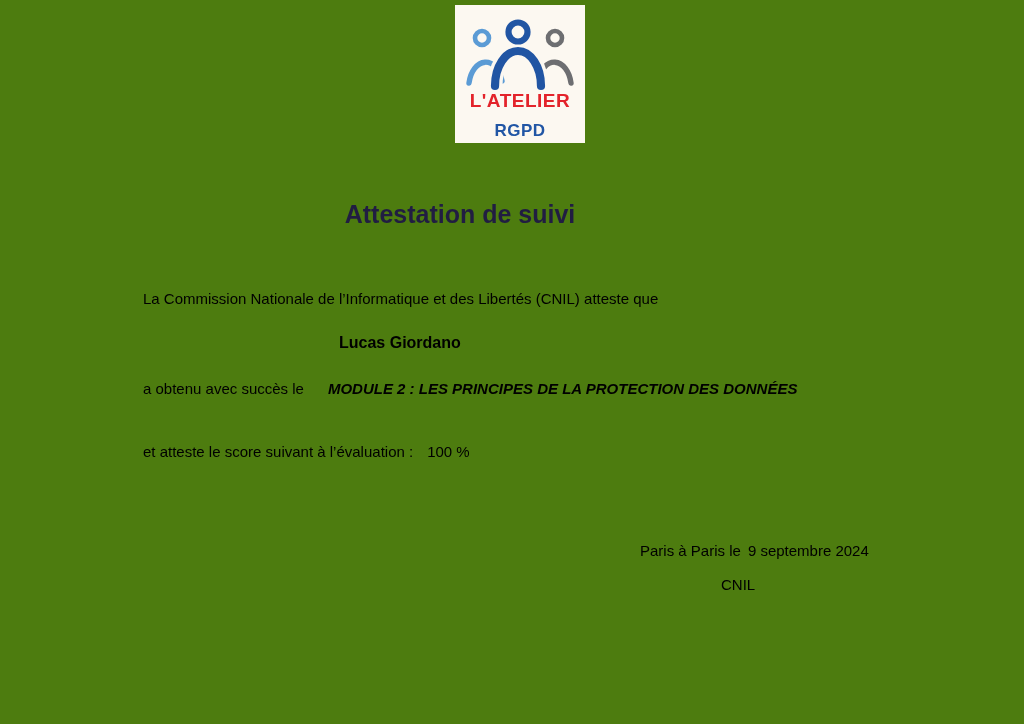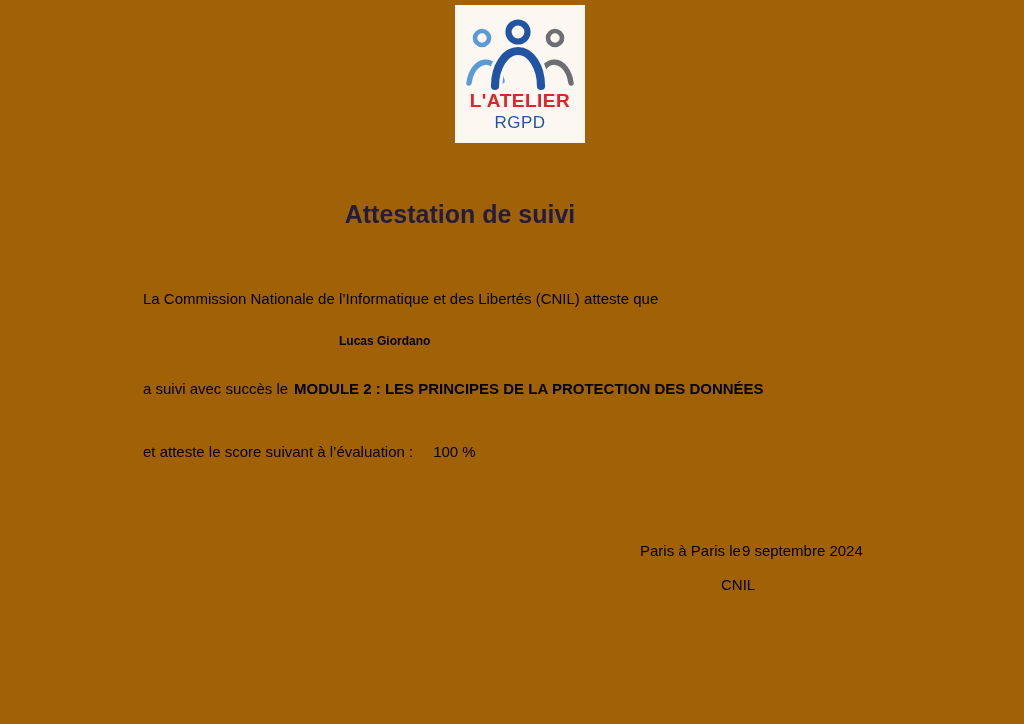--- a/index.html
+++ b/index.html
@@ -5,21 +5,21 @@
   * { margin: 0; padding: 0; box-sizing: border-box; }
   html, body { background: #ffffff; }
   body {
     font-family: "Liberation Sans", sans-serif;
     color: #000000;
   }
   .page {
     position: relative;
     width: 1024px;
     height: 724px;
-    background: #a16207;
+    background: #4d7c0f;
     overflow: hidden;
   }
 
   
   .logo {
     position: absolute;
     left: 455px;
     top: 5px;
     width: 130px;
     height: 138px;
@@ -30,50 +30,50 @@
   .logo-brand {
     font-size: 19px;
     font-weight: bold;
     letter-spacing: 0.5px;
     color: #e3232b;
     line-height: 1.05;
     margin-top: -2px;
   }
   .logo-sub {
     font-size: 17px;
-    font-weight: 400;
+    font-weight: 700;
     letter-spacing: 0.5px;
     color: #2156a5;
-    margin-top: 2px;
+    margin-top: 10px;
   }
 
   
   .doc-title {
     position: absolute;
     left: 0;
     top: 200px;
     width: 920px;
     text-align: center;
     font-size: 25px;
     font-weight: bold;
     color: #211d42;
   }
 
   
   .line { position: absolute; font-size: 15px; color: #000000; white-space: nowrap; }
   .intro-line   { left: 143px; top: 290px; }
-  .name-line    { left: 339px; top: 334px; font-size: 12px; font-weight: bold; }
+  .name-line    { left: 339px; top: 334px; font-size: 16px; font-weight: bold; }
   .course-line  { left: 143px; top: 380px; }
-  .course-title { font-weight: bold; margin-left: 6px; }
+  .course-title { font-weight: bold; margin-left: 24px; font-style: italic; }
   .score-line   { left: 143px; top: 443px; }
-  .score-value  { margin-left: 20px; }
+  .score-value  { margin-left: 14px; }
 
   
   .footer-line  { left: 640px; top: 542px; }
-  .footer-date  { margin-left: 1px; }
+  .footer-date  { margin-left: 7px; }
   .signature-line { left: 721px; top: 576px; font-weight: normal; }
 </style>
 </head>
 <body>
 
 <div class="page">
 
   <div class="logo">
     <svg width="130" height="88" viewBox="0 0 130 88">
 
@@ -92,21 +92,21 @@
     <div class="logo-sub">RGPD</div>
   </div>
 
   <div class="doc-title">Attestation de suivi</div>
 
   <div class="line intro-line">La Commission Nationale de l’Informatique et des Libertés (CNIL) atteste que</div>
 
   <div class="line name-line">Lucas Giordano</div>
 
   <div class="line course-line">
-    <span>a suivi avec succès le</span><span class="course-title">MODULE 2 : LES PRINCIPES DE LA PROTECTION DES DONNÉES</span>
+    <span>a obtenu avec succès le</span><span class="course-title">MODULE 2 : LES PRINCIPES DE LA PROTECTION DES DONNÉES</span>
   </div>
 
   <div class="line score-line">
     <span>et atteste le score suivant à l’évaluation :</span><span class="score-value">100 %</span>
   </div>
 
   <div class="line footer-line">
     <span>Paris à Paris le</span><span class="footer-date">9 septembre 2024</span>
   </div>
 

